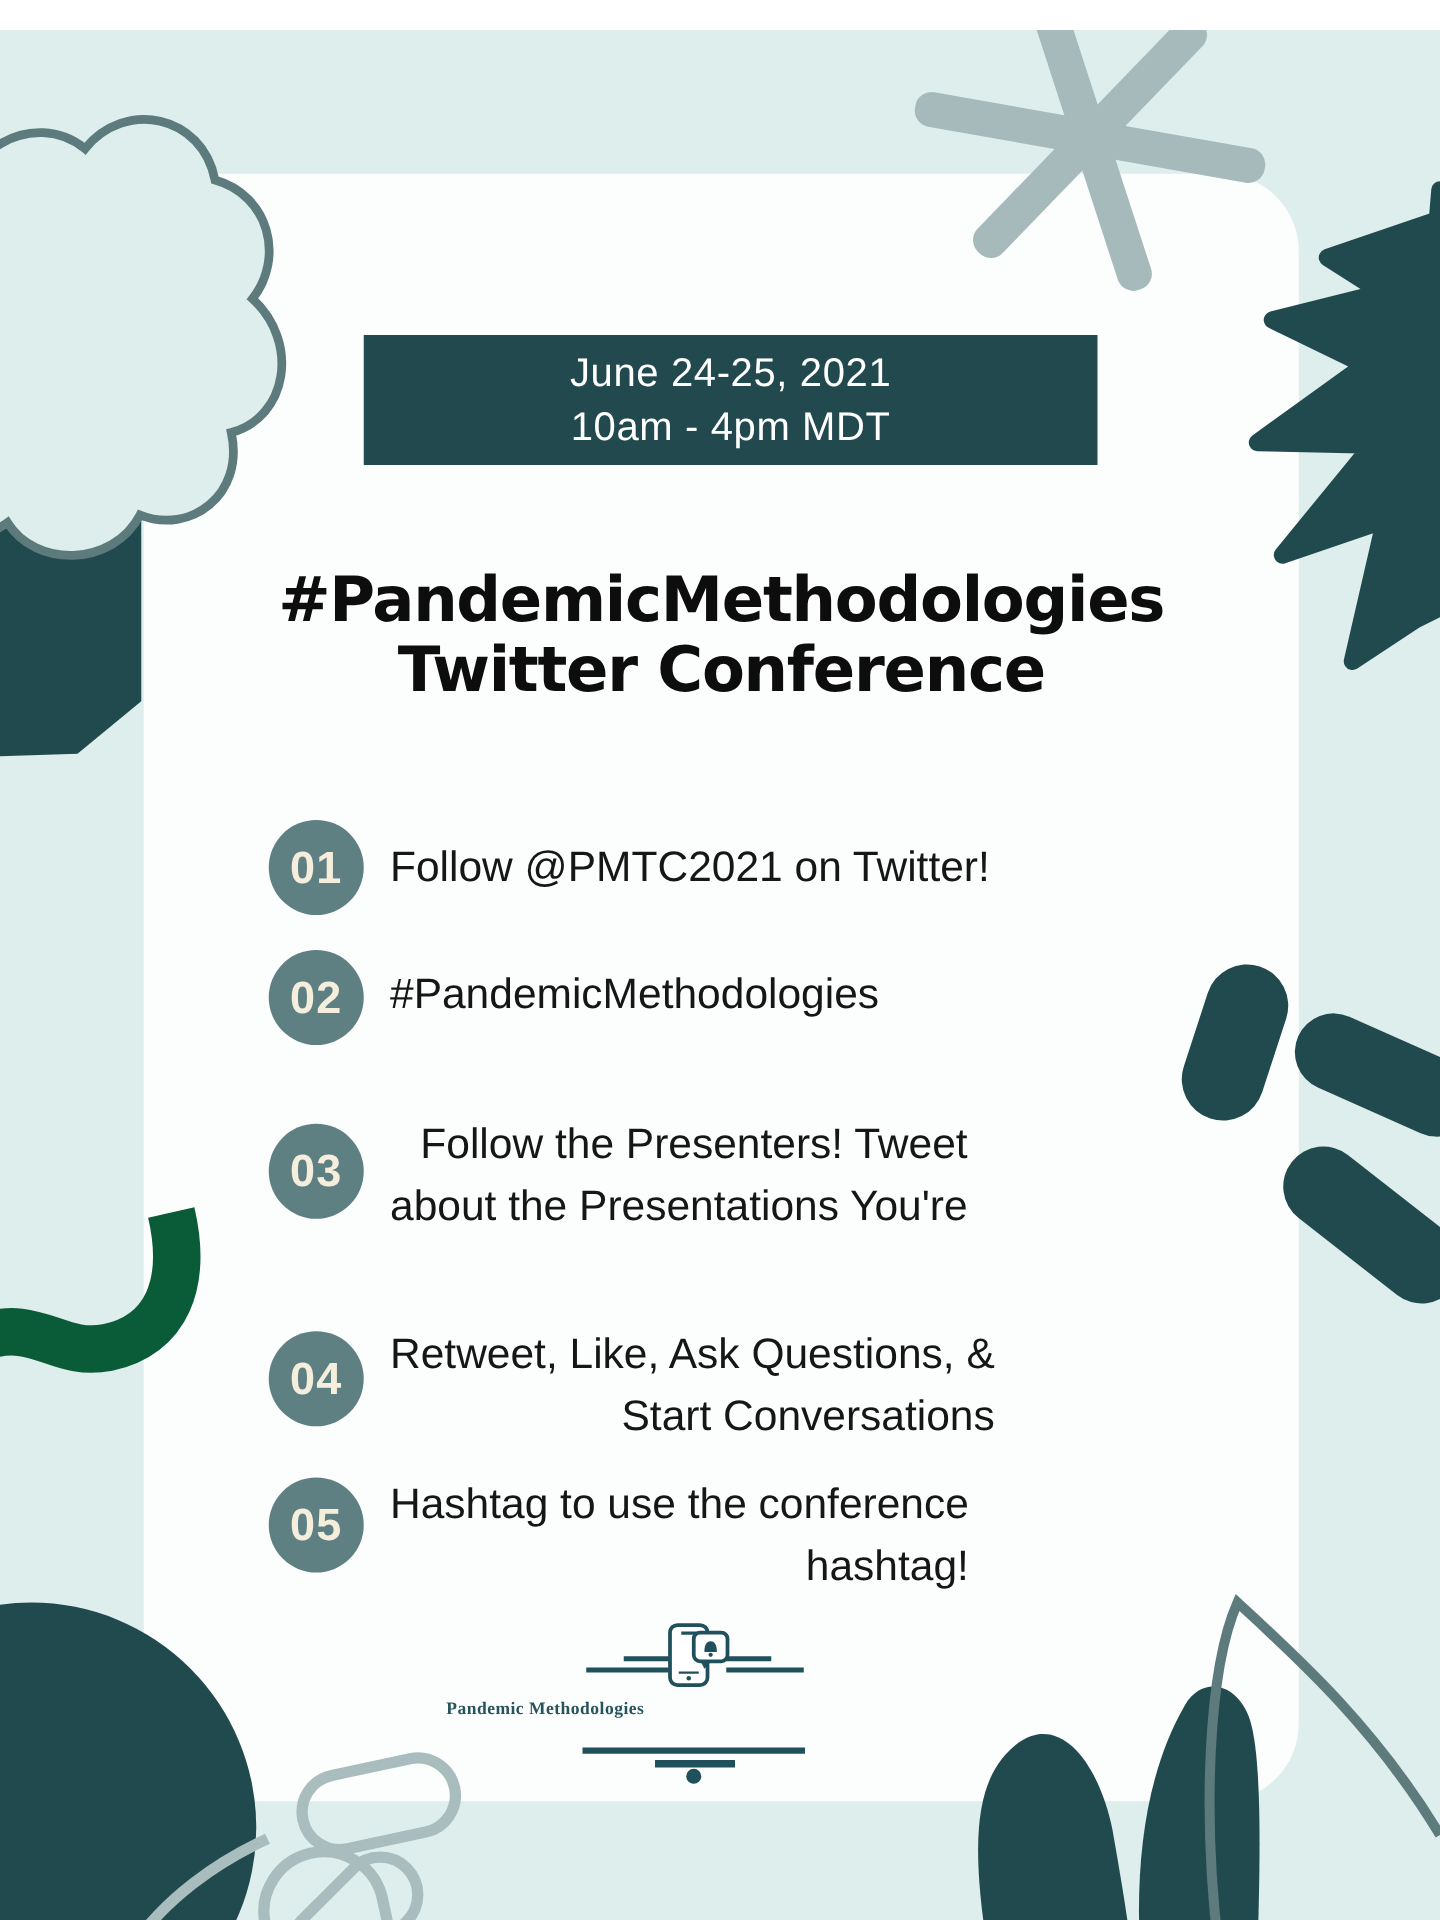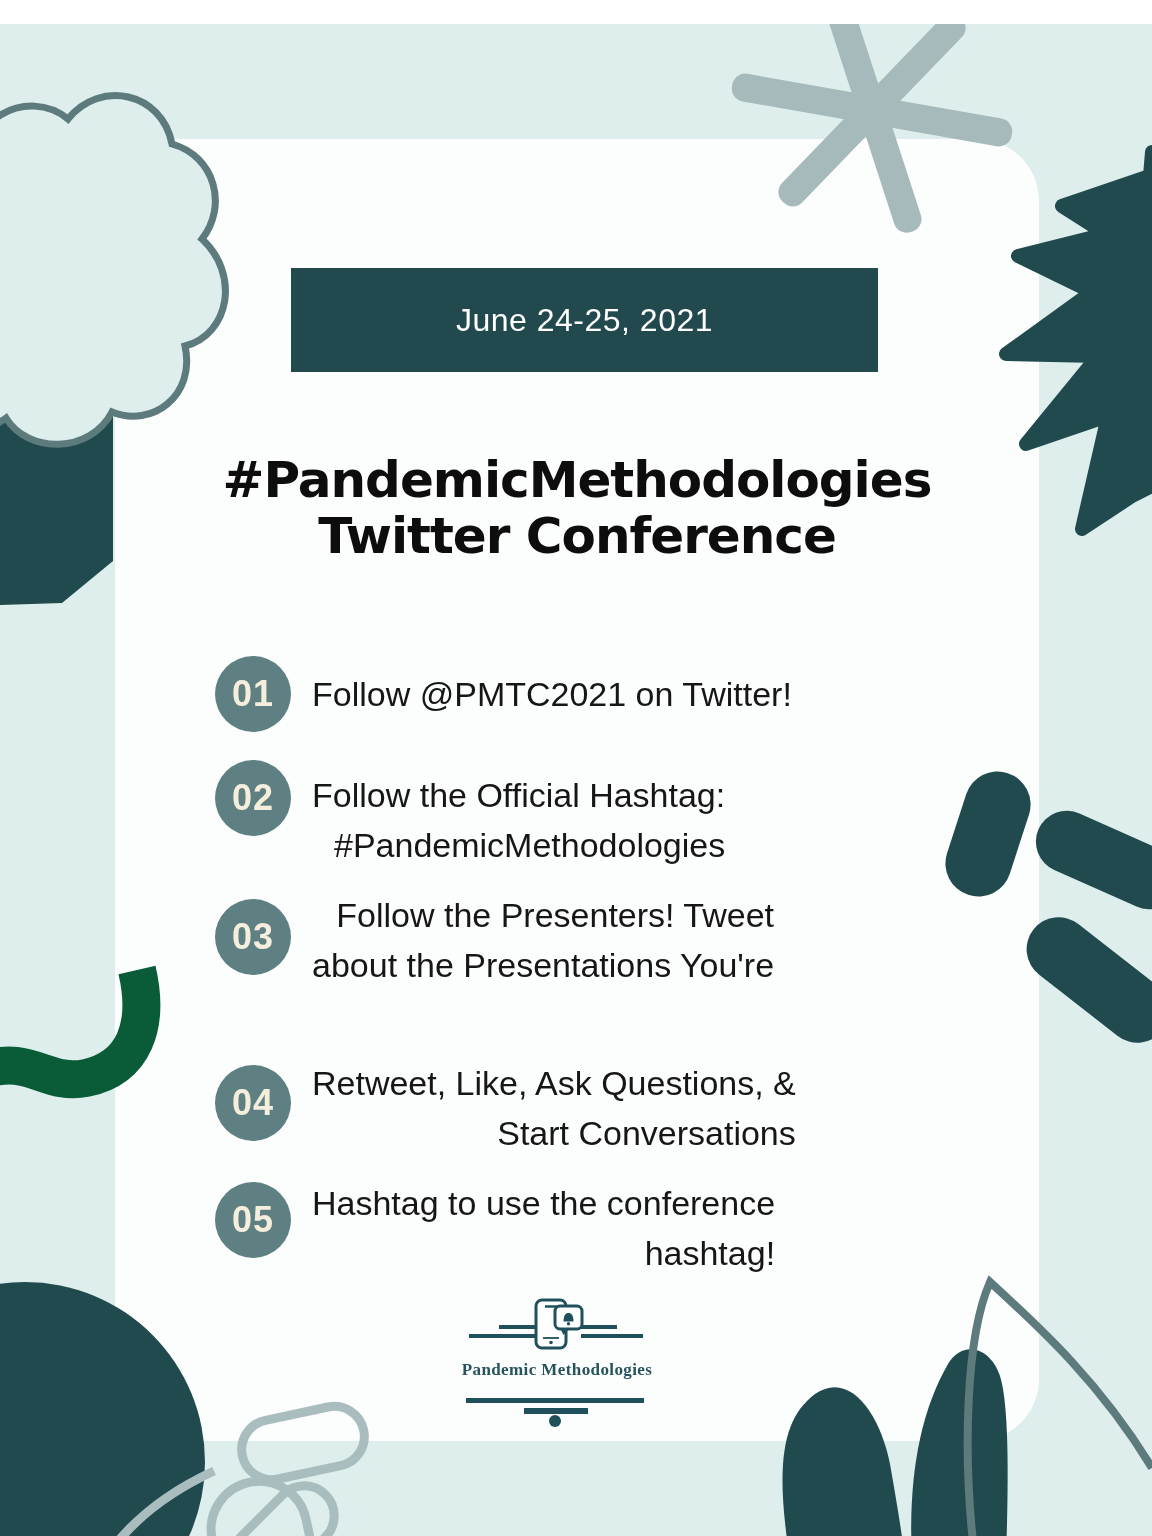--- a/index.html
+++ b/index.html
@@ -27,22 +27,22 @@
   }
   .badge{
     position:absolute;left:215px;width:76px;height:76px;border-radius:50%;
     background:#5f8083;color:#f5eedd;font-weight:bold;font-size:36px;letter-spacing:1px;
     display:flex;align-items:center;justify-content:center;
   }
   .step-text{
     position:absolute;left:312px;font-size:34px;line-height:50px;color:#161616;text-align:right;
   }
   .logo-name{
-    position:absolute;left:357px;top:1336px;width:400px;text-align:center;
-    font-family:"Liberation Serif",serif;font-weight:bold;font-size:17px;
+    position:absolute;left:357px;top:1336px;width:400px;text-align:left;
+    font-family:"Liberation Serif",serif;font-weight:bold;font-size:14px;
     letter-spacing:.4px;color:#27535c;
   }
   .rule{position:absolute;background:#1f505b;}
   .rule-long{left:466px;top:1374px;width:178px;height:5px;}
   .rule-short{left:524px;top:1384px;width:64px;height:6px;}
   .rule-dot{left:549px;top:1391px;width:12px;height:12px;border-radius:50%;}
   .logo-icon{position:absolute;left:455px;top:1272px;width:210px;height:60px;}
 </style>
 </head>
 <body>
@@ -103,35 +103,35 @@
     <path d="M 790 1536 C 775 1440 782 1395 815 1370 C 850 1346 880 1390 890 1440
              C 897 1480 902 1510 905 1536 Z" fill="#214a4e"></path>
     <path d="M 912 1536 C 908 1460 918 1392 948 1340 C 962 1316 990 1322 1000 1352
              C 1010 1384 1008 1470 1006 1536 Z" fill="#214a4e"></path>
 
     <path d="M 975 1536 C 962 1430 966 1312 990 1258 C 1038 1302 1100 1358 1152 1444" fill="none" stroke="#5d7a7d" stroke-width="8"></path>
   </svg>
 
   <div class="banner">
     <div>June 24-25, 2021</div>
+    <div>10am - 4pm MDT</div>
   </div>
 
   <div class="title">
     <div>#PandemicMethodologies</div>
     <div>Twitter Conference</div>
   </div>
 
   <div class="badge" style="top:632px">01</div>
   <div class="step-text" style="top:645px">
     <div>Follow @PMTC2021 on Twitter!</div>
   </div>
 
   <div class="badge" style="top:736px">02</div>
   <div class="step-text" style="top:746px">
-    <div>Follow the Official Hashtag:</div>
     <div>#PandemicMethodologies</div>
   </div>
 
   <div class="badge" style="top:875px">03</div>
   <div class="step-text" style="top:866px">
     <div>Follow the Presenters! Tweet</div>
     <div>about the Presentations You're</div>
   </div>
 
   <div class="badge" style="top:1041px">04</div>

